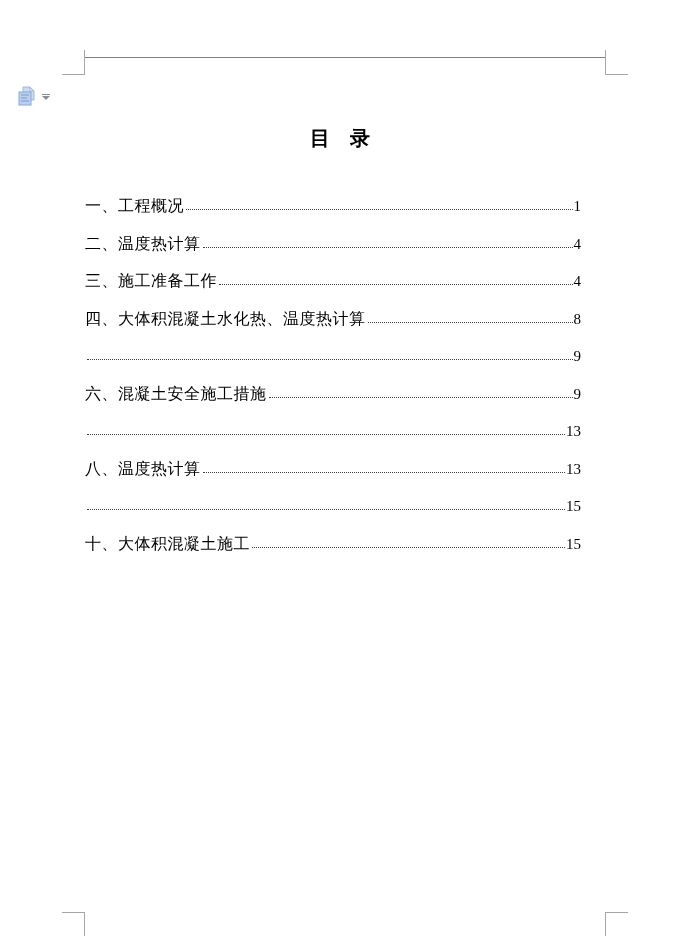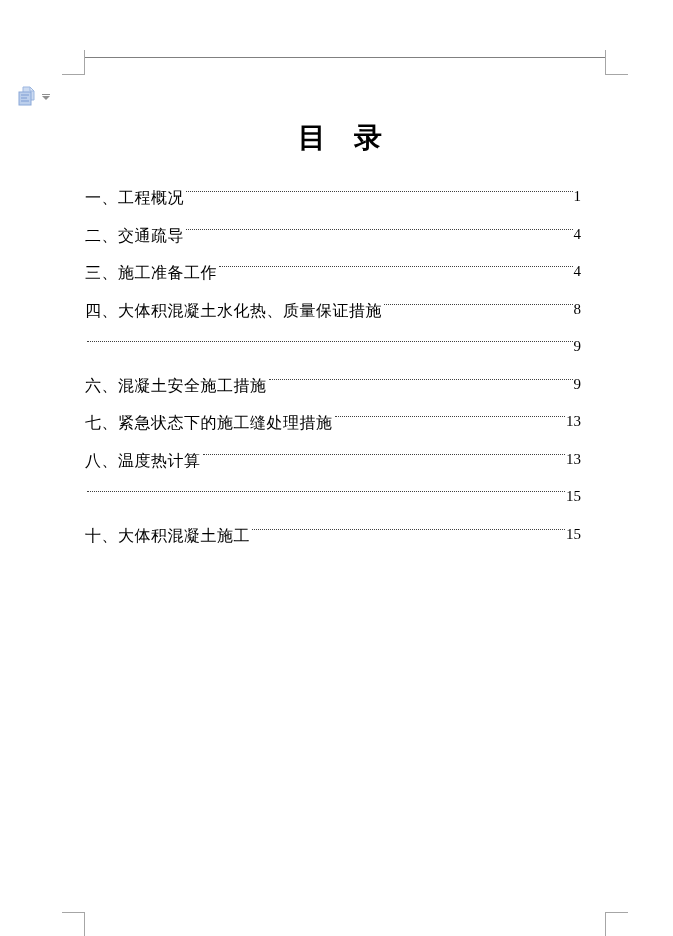--- a/index.html
+++ b/index.html
@@ -36,31 +36,31 @@
     width: 0; height: 0;
     border-left: 4px solid transparent;
     border-right: 4px solid transparent;
     border-top: 4px solid #8f8f8f;
   }
 
   
   .doc-title {
     position: absolute; left: 85px; top: 122px; width: 510px;
     text-align: center;
-    font-size: 28px; font-weight: bold;
+    font-size: 20px; font-weight: bold;
     line-height: 32px;
     white-space: pre;
   }
 
   
   .toc {
     position: absolute; left: 85px; top: 188px; width: 496px;
   }
   .toc-row {
-    display: flex; align-items: flex-start;
+    display: flex; align-items: center;
     height: 37.5px;
     font-size: 16px;
     white-space: nowrap;
     cursor: default;
   }
   .toc-label { flex: none; letter-spacing: 0.5px; }
   .toc-leader {
     flex: 1 1 auto;
     height: 0;
     border-bottom: 1px dotted #404040;
@@ -105,45 +105,44 @@
 
 <div class="doc-title">目　录</div>
 
 <div class="toc">
     <div class="toc-row">
     <span class="toc-label">一、工程概况</span>
     <span class="toc-leader"></span>
     <span class="toc-page">1</span>
   </div>
     <div class="toc-row">
-    <span class="toc-label">二、交通疏导</span>
+    <span class="toc-label">二、温度热计算</span>
     <span class="toc-leader"></span>
     <span class="toc-page">4</span>
   </div>
     <div class="toc-row">
     <span class="toc-label">三、施工准备工作</span>
     <span class="toc-leader"></span>
     <span class="toc-page">4</span>
   </div>
     <div class="toc-row">
-    <span class="toc-label">四、大体积混凝土水化热、质量保证措施</span>
+    <span class="toc-label">四、大体积混凝土水化热、温度热计算</span>
     <span class="toc-leader"></span>
     <span class="toc-page">8</span>
   </div>
     <div class="toc-row">
     <span class="toc-leader"></span>
     <span class="toc-page">9</span>
   </div>
     <div class="toc-row">
     <span class="toc-label">六、混凝土安全施工措施</span>
     <span class="toc-leader"></span>
     <span class="toc-page">9</span>
   </div>
     <div class="toc-row">
-    <span class="toc-label">七、紧急状态下的施工缝处理措施</span>
     <span class="toc-leader"></span>
     <span class="toc-page">13</span>
   </div>
     <div class="toc-row">
     <span class="toc-label">八、温度热计算</span>
     <span class="toc-leader"></span>
     <span class="toc-page">13</span>
   </div>
     <div class="toc-row">
     <span class="toc-leader"></span>

